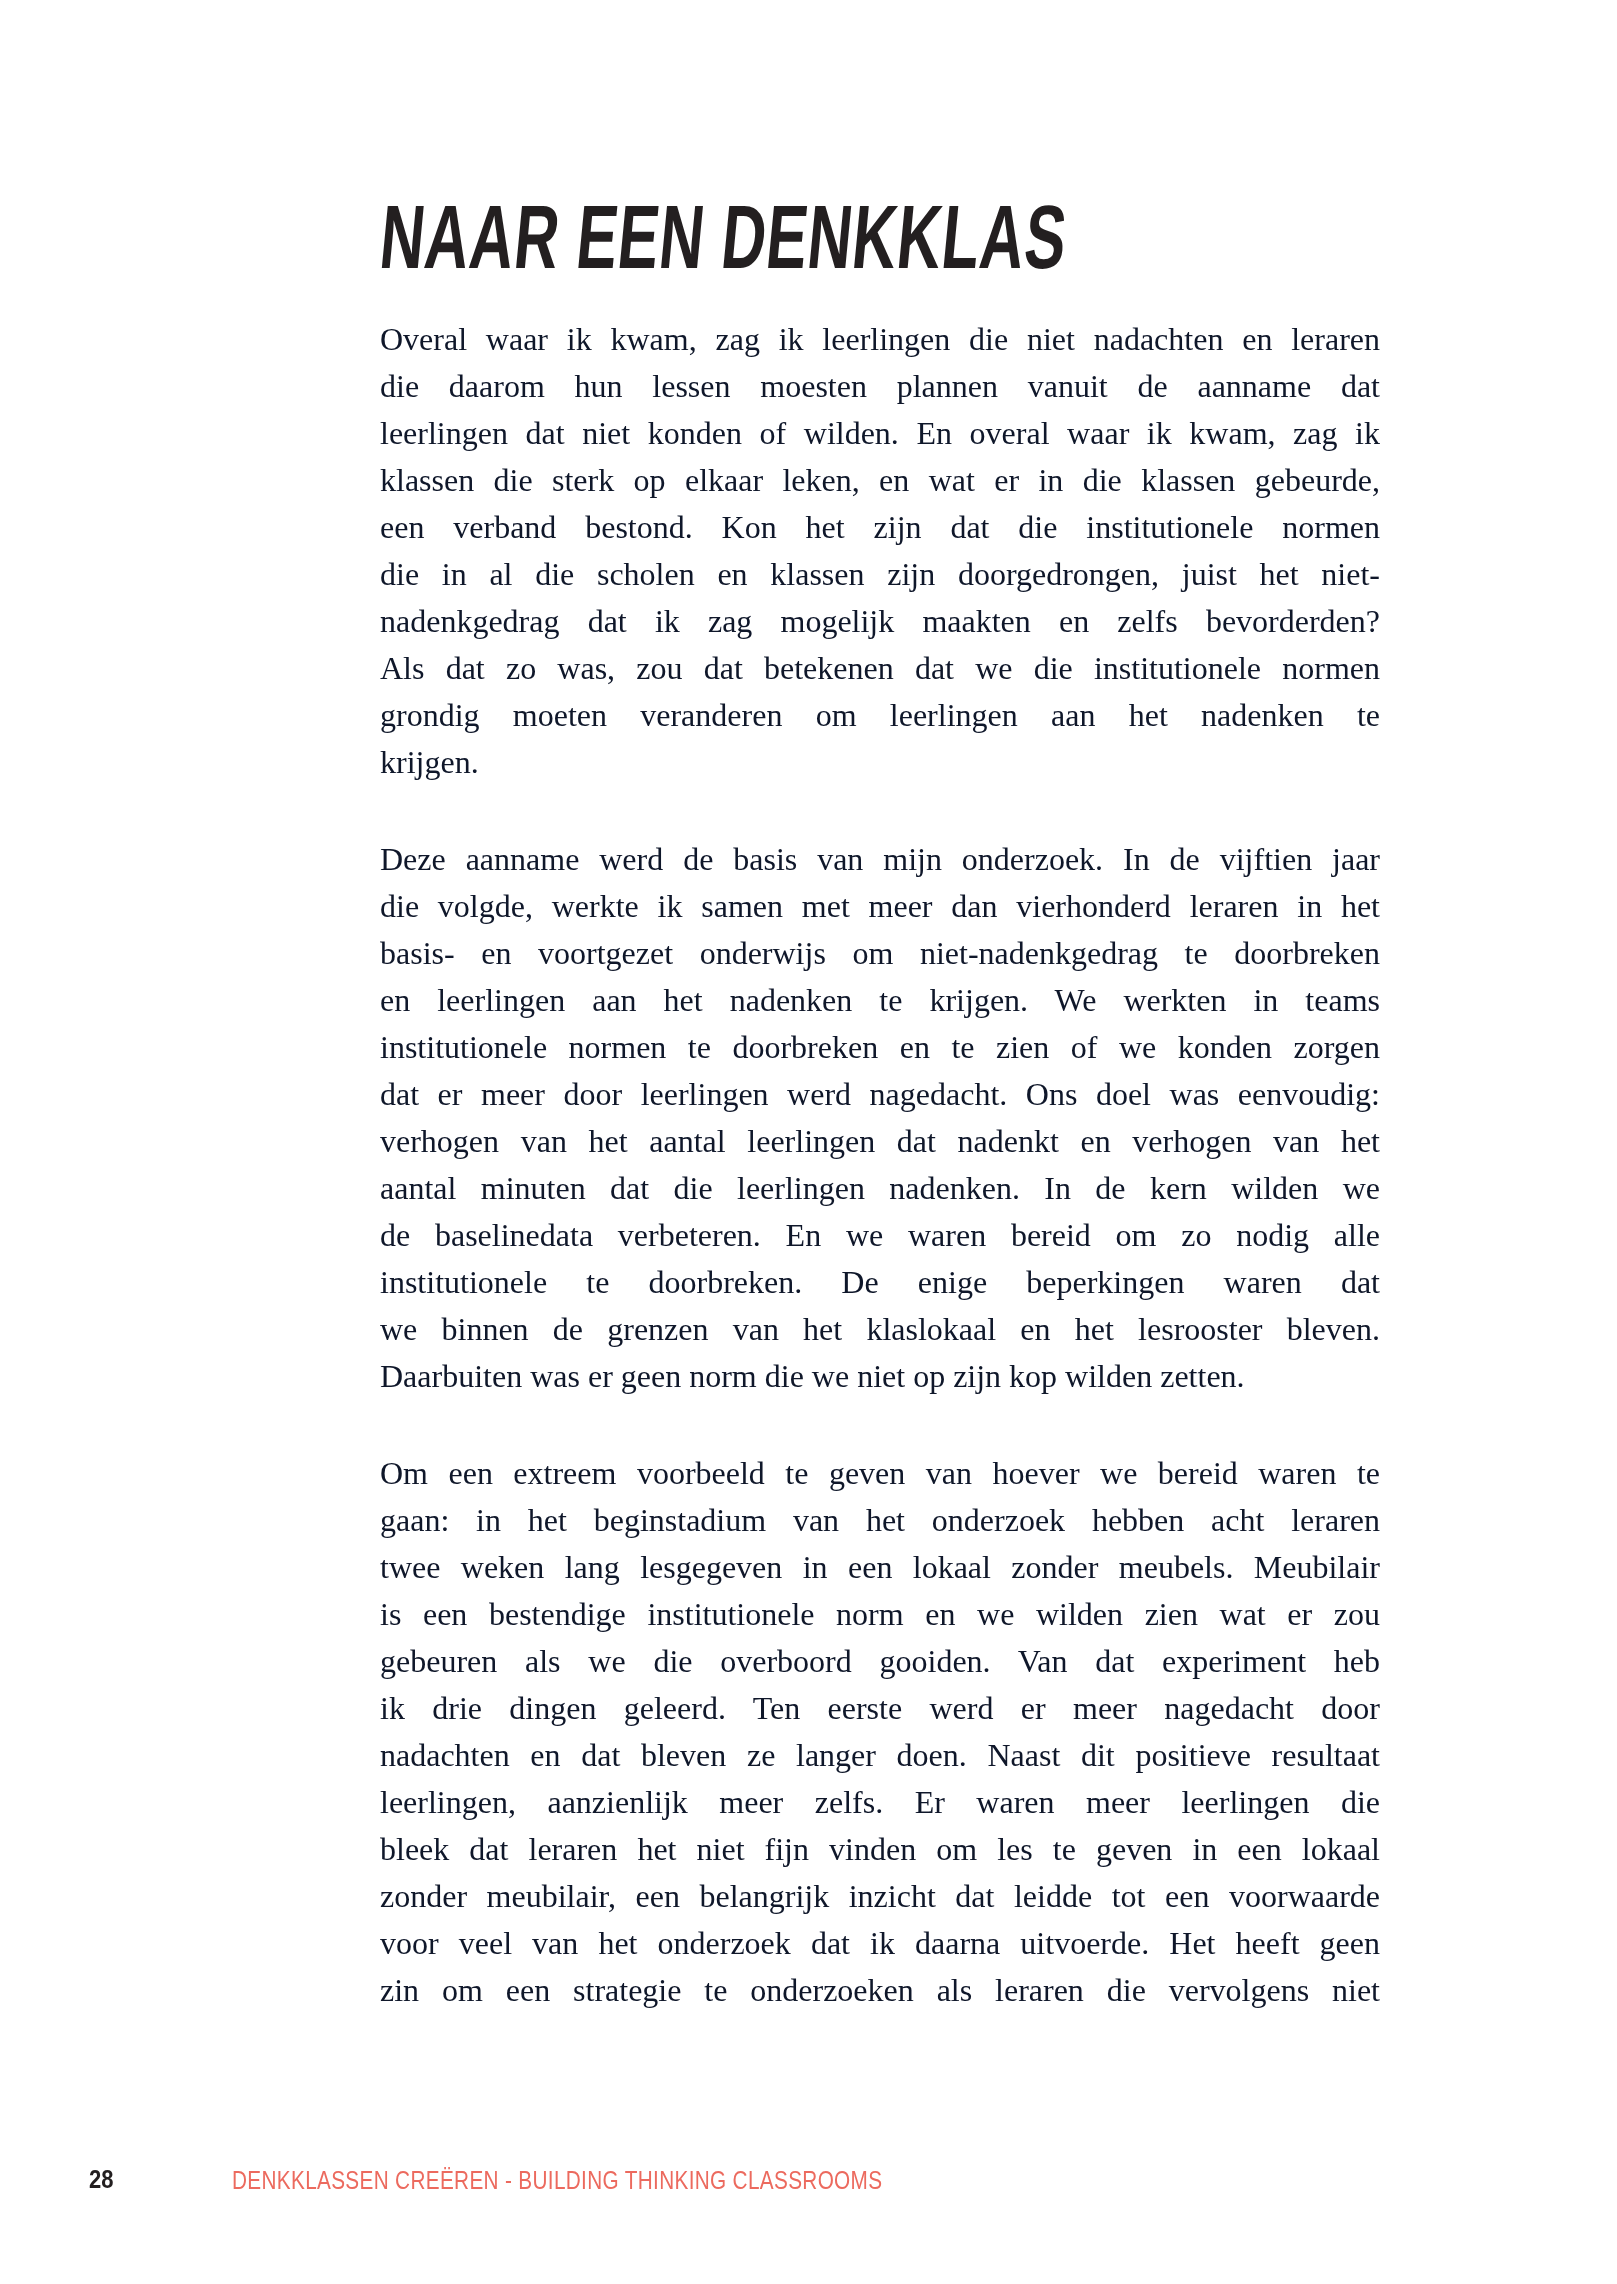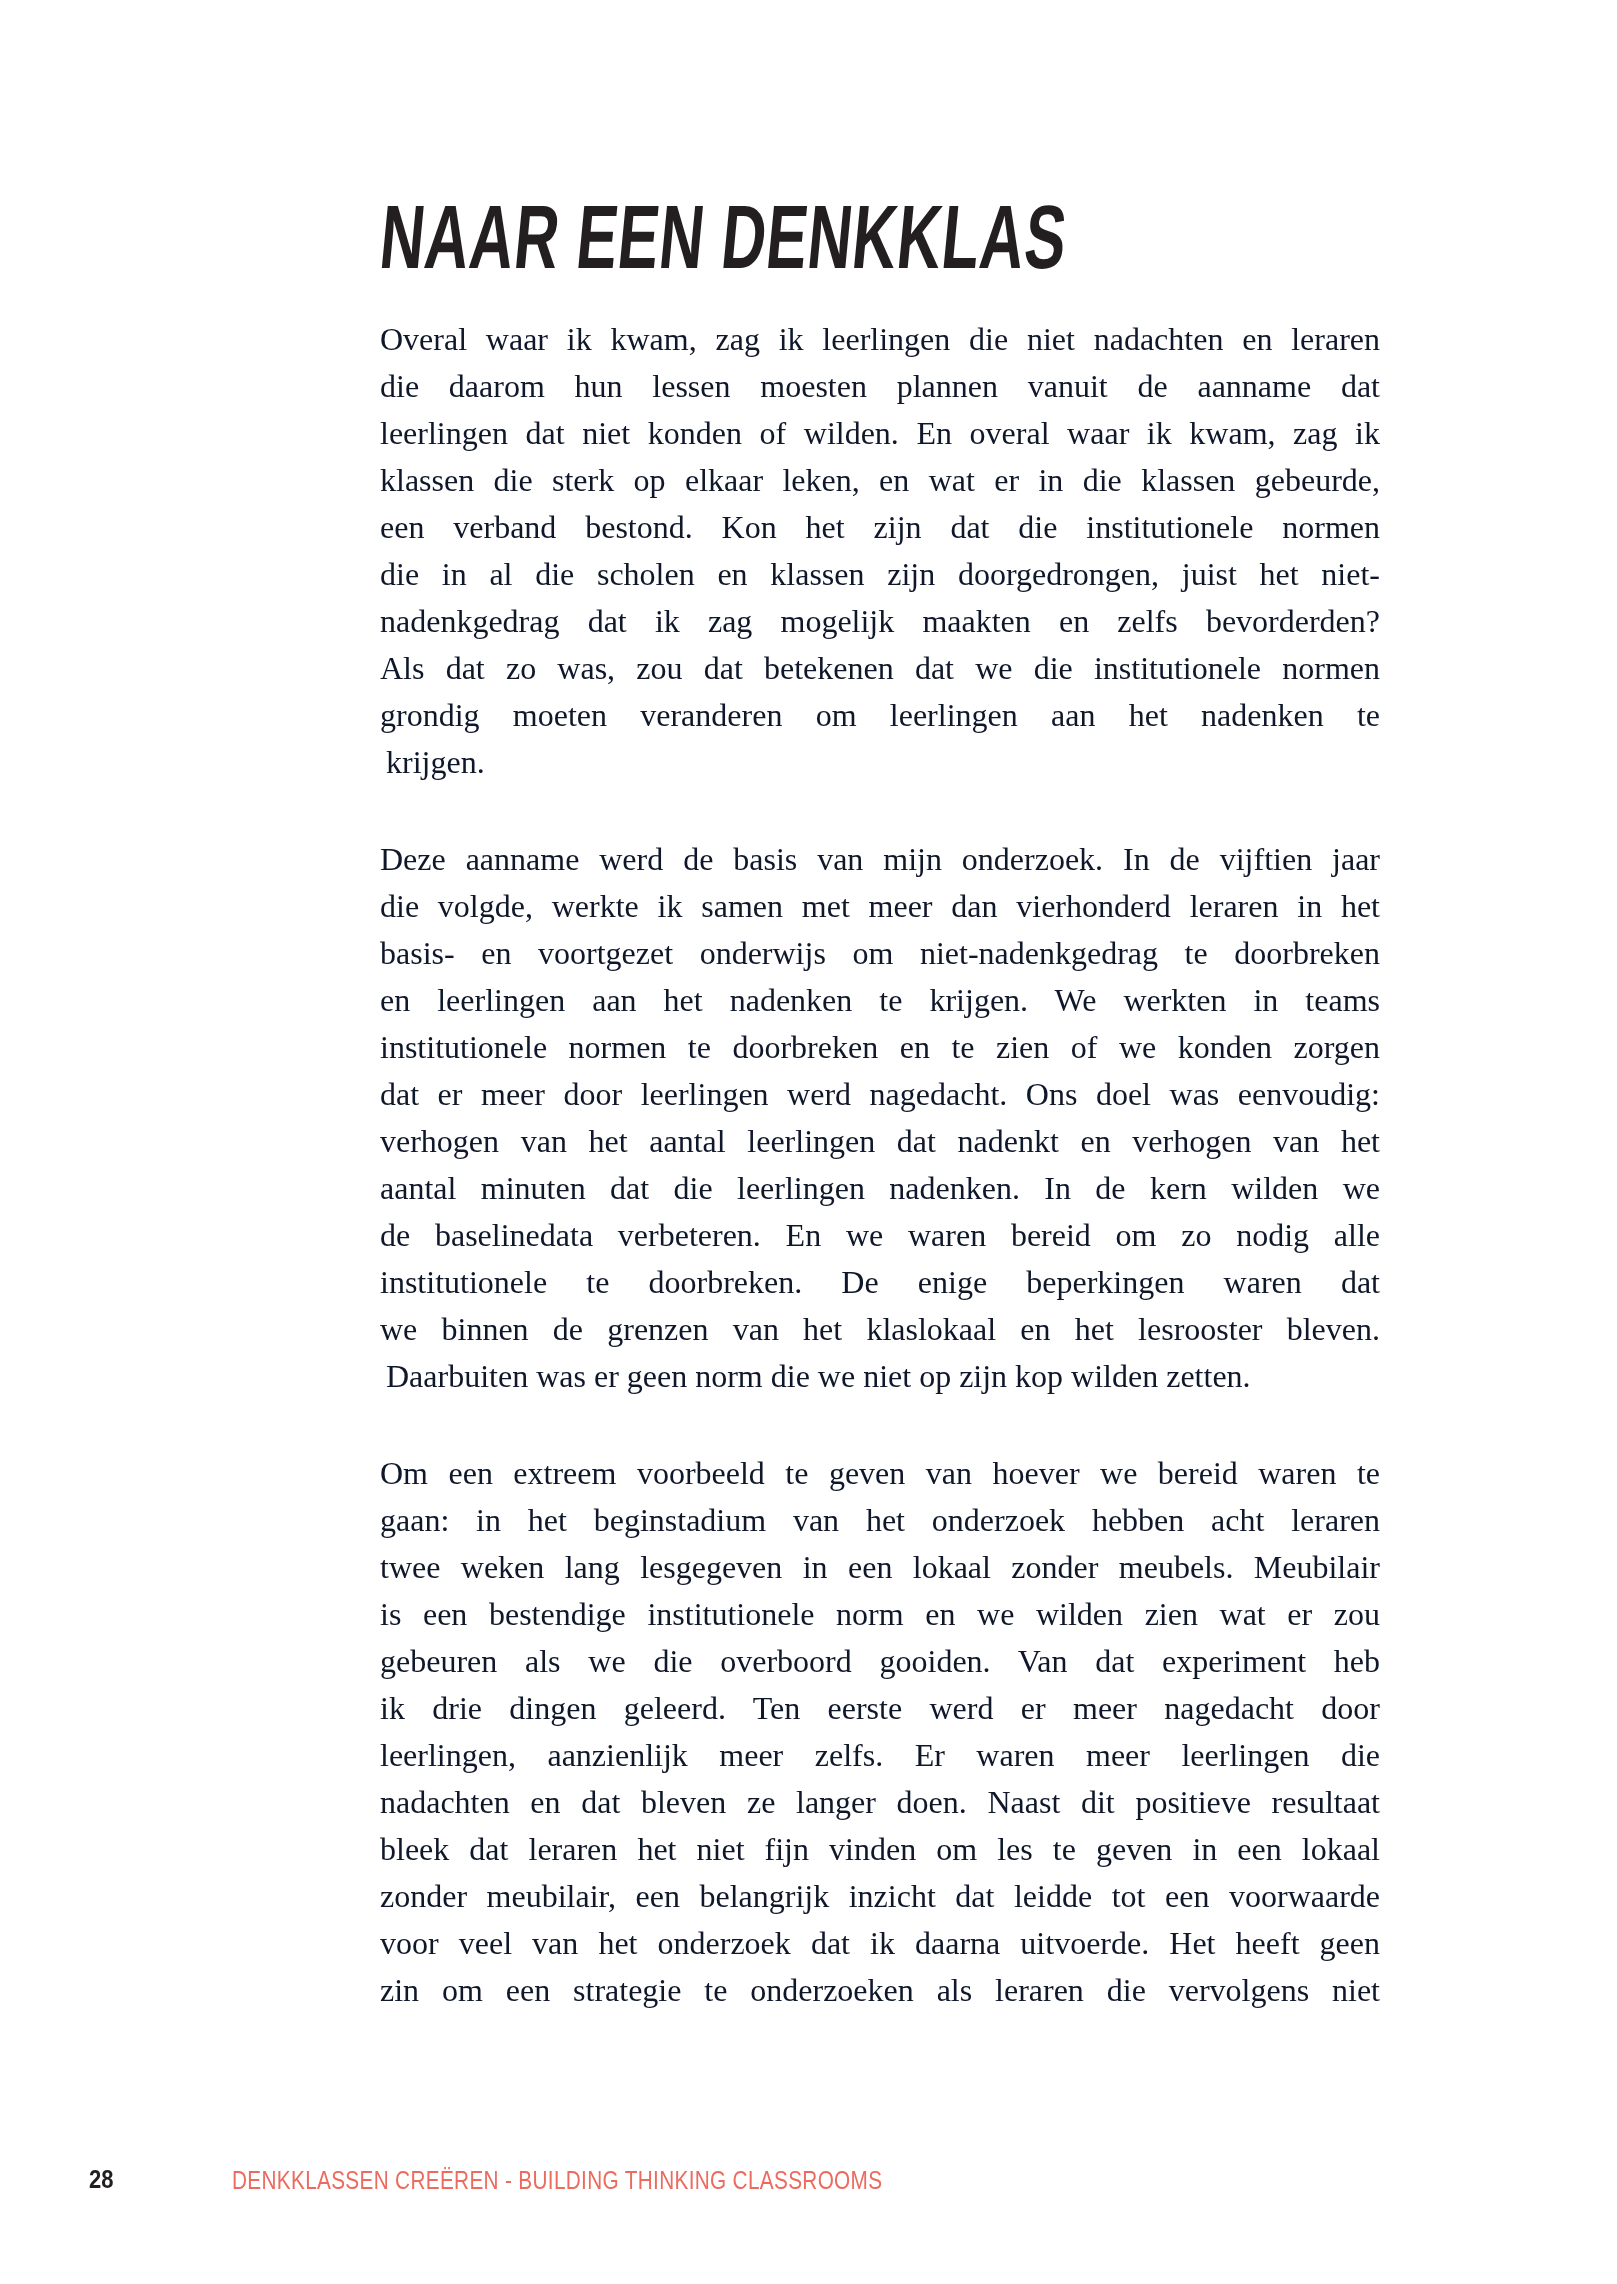--- a/index.html
+++ b/index.html
@@ -46,21 +46,20 @@
   .line {
     font-family: "Liberation Serif", serif;
     font-size: 32px;
     line-height: 47px;
     text-align: justify;
     text-align-last: justify;
     color: #0f172a;
   }
   .line.last-left {
     text-align-last: left;
-    margin-left: 6px;
   }
   .page-footer {
     position: absolute;
     left: 0;
     top: 2167px;
     width: 1321px;
     height: 32px;
   }
   .page-number {
     position: absolute;
@@ -125,22 +124,22 @@
         <div class="line">we binnen de grenzen van het klaslokaal en het lesrooster bleven.</div>
         <div class="line last-left">Daarbuiten was er geen norm die we niet op zijn kop wilden zetten.</div>
       </div>
       <div class="para">
         <div class="line">Om een extreem voorbeeld te geven van hoever we bereid waren te</div>
         <div class="line">gaan: in het beginstadium van het onderzoek hebben acht leraren</div>
         <div class="line">twee weken lang lesgegeven in een lokaal zonder meubels. Meubilair</div>
         <div class="line">is een bestendige institutionele norm en we wilden zien wat er zou</div>
         <div class="line">gebeuren als we die overboord gooiden. Van dat experiment heb</div>
         <div class="line">ik drie dingen geleerd. Ten eerste werd er meer nagedacht door</div>
+        <div class="line">nadachten en dat bleven ze langer doen. Naast dit positieve resultaat</div>
         <div class="line">leerlingen, aanzienlijk meer zelfs. Er waren meer leerlingen die</div>
-        <div class="line">nadachten en dat bleven ze langer doen. Naast dit positieve resultaat</div>
         <div class="line">bleek dat leraren het niet fijn vinden om les te geven in een lokaal</div>
         <div class="line">zonder meubilair, een belangrijk inzicht dat leidde tot een voorwaarde</div>
         <div class="line">voor veel van het onderzoek dat ik daarna uitvoerde. Het heeft geen</div>
         <div class="line">zin om een strategie te onderzoeken als leraren die vervolgens niet</div>
       </div>
     </div>
 
   <div class="page-footer">
     <span class="page-number">28</span>
     <span class="running-title">DENKKLASSEN CREËREN - BUILDING THINKING CLASSROOMS</span>

